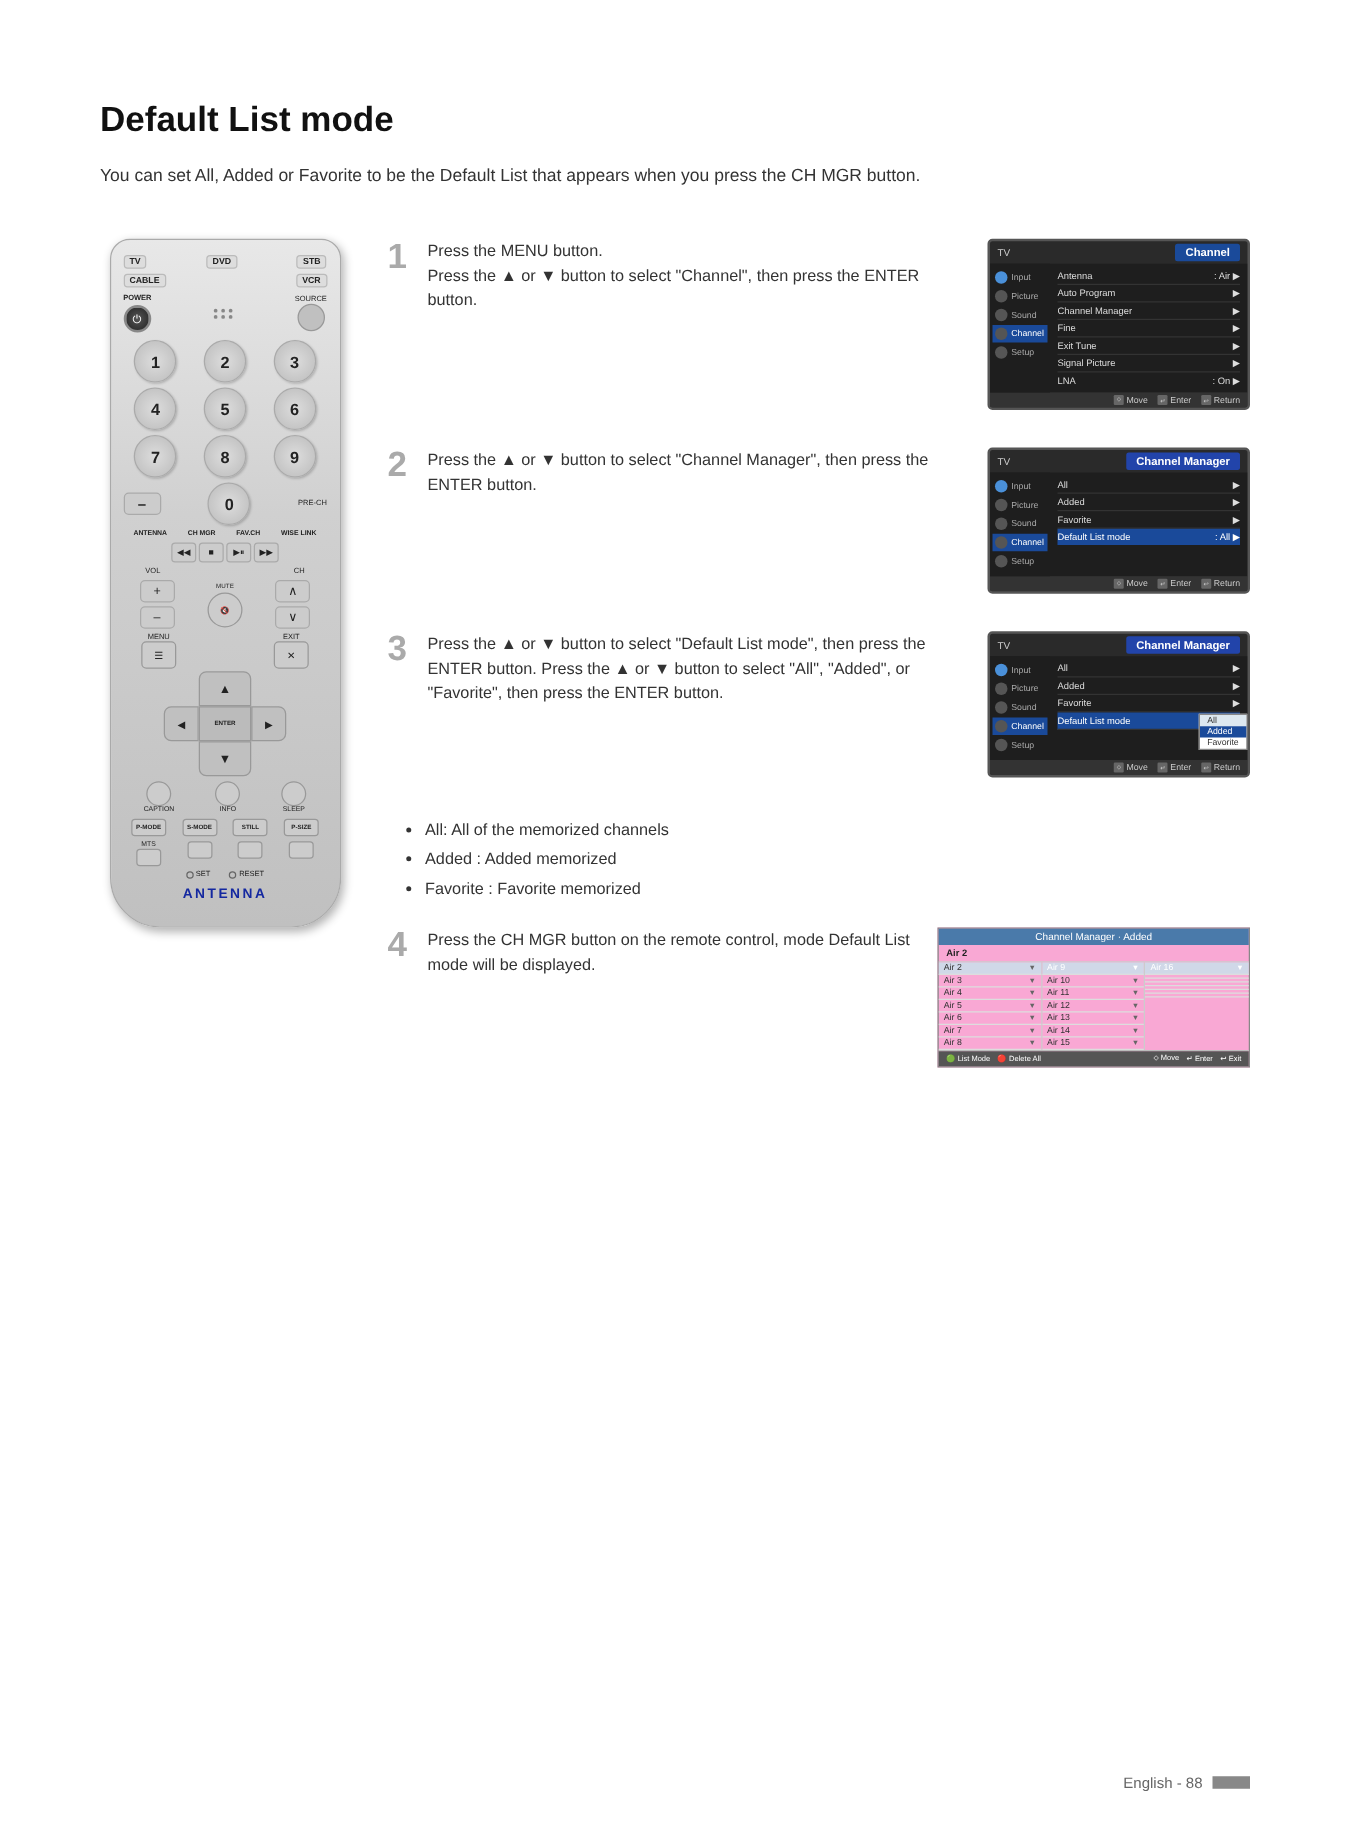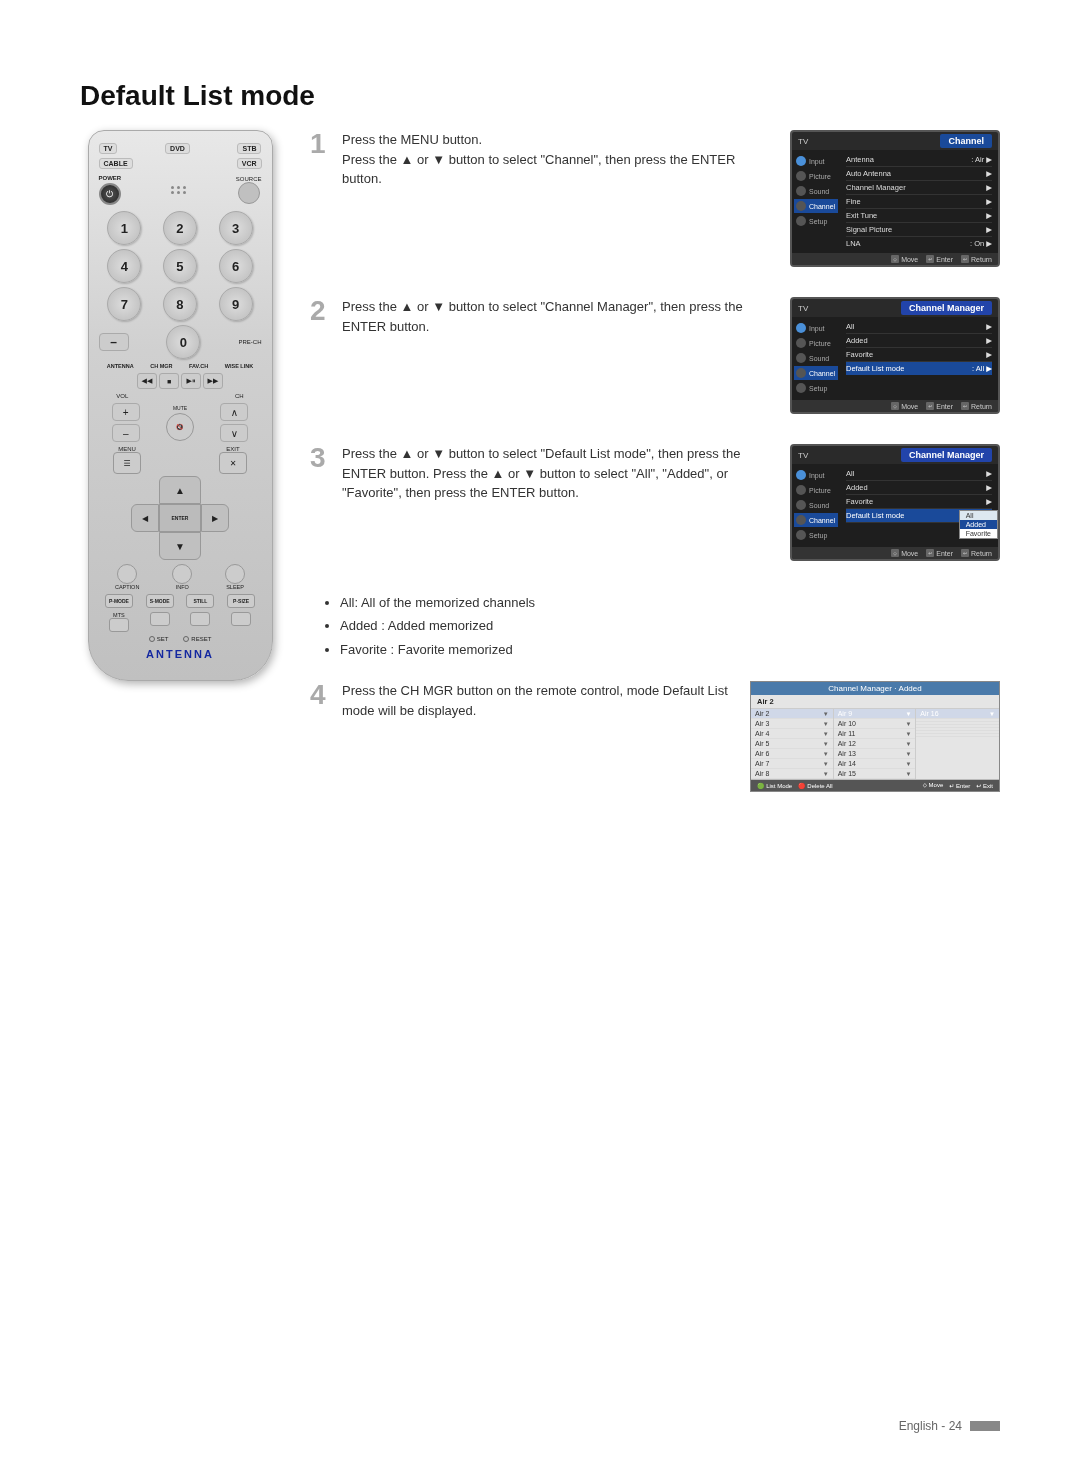--- a/index.html
+++ b/index.html
@@ -535,20 +535,21 @@
       width: 30px;
       height: 10px;
       background: #888;
     }
   </style>
 </head>
 <body>
 
 <div class="page-content">
   <h1>Default List mode</h1>
+  <p class="description">You can set All, Added or Favorite to be the Default List that appears when you press the CH MGR button.</p>
 
   <div class="main-layout">
 
     <div class="remote-container">
       <div class="remote">
 
         <div class="remote-top-row">
           <span class="mode-btn">TV</span>
           <span class="mode-btn">DVD</span>
           <span class="mode-btn">STB</span>
@@ -749,21 +750,21 @@
                   <div class="sidebar-icon setup"></div>
                   <span>Setup</span>
                 </div>
               </div>
               <div class="tv-main-content">
                 <div class="tv-menu-item">
                   <span>Antenna</span>
                     <span>: Air ▶</span>
                 </div>
                 <div class="tv-menu-item">
-                  <span>Auto Antenna</span>
+                  <span>Auto Program</span>
                     <span>▶</span>
                 </div>
                 <div class="tv-menu-item">
                   <span>Channel Manager</span>
                     <span>▶</span>
                 </div>
                 <div class="tv-menu-item">
                   <span>Fine</span>
                     <span>▶</span>
                 </div>
@@ -952,21 +953,21 @@
         <li>Favorite : Favorite memorized</li>
       </ul>
 
       <div class="step">
         <div class="step-left">
           <span class="step-number">4</span>
           <p class="step-text">Press the CH MGR button on the remote control, mode Default List mode will be displayed.</p>
         </div>
         <div class="step-screen" style="flex:0 0 250px;">
 
-          <div style="border:1px solid #888;font-size:7px;background:#e5e5e5;">
+          <div style="border:1px solid #888;font-size:7px;background:#f9a8d4;">
             <div style="background:#4a7aaa;color:white;padding:2px 8px;font-size:8px;text-align:center;">Channel Manager · Added</div>
             <div style="padding:2px 6px;font-size:7.5px;font-weight:bold;border-bottom:1px solid #ccc;">Air 2</div>
             <div style="display:grid;grid-template-columns:repeat(3,1fr);border-bottom:1px solid #bbb;">
 
               <div style="border-right:1px solid #ccc;">
                 <div class="channel-row">
                     <span class="ch-name">Air 2</span>
                     <span class="ch-arrow">▼</span>
                   </div>
                 <div class="channel-row">
@@ -1065,15 +1066,15 @@
             </div>
           </div>
         </div>
       </div>
 
     </div>
   </div>
 </div>
 
 <div class="page-number">
-  <span>English - 24</span>
+  <span>English - 88</span>
   <div class="page-bar"></div>
 </div>
 
 </body></html>

